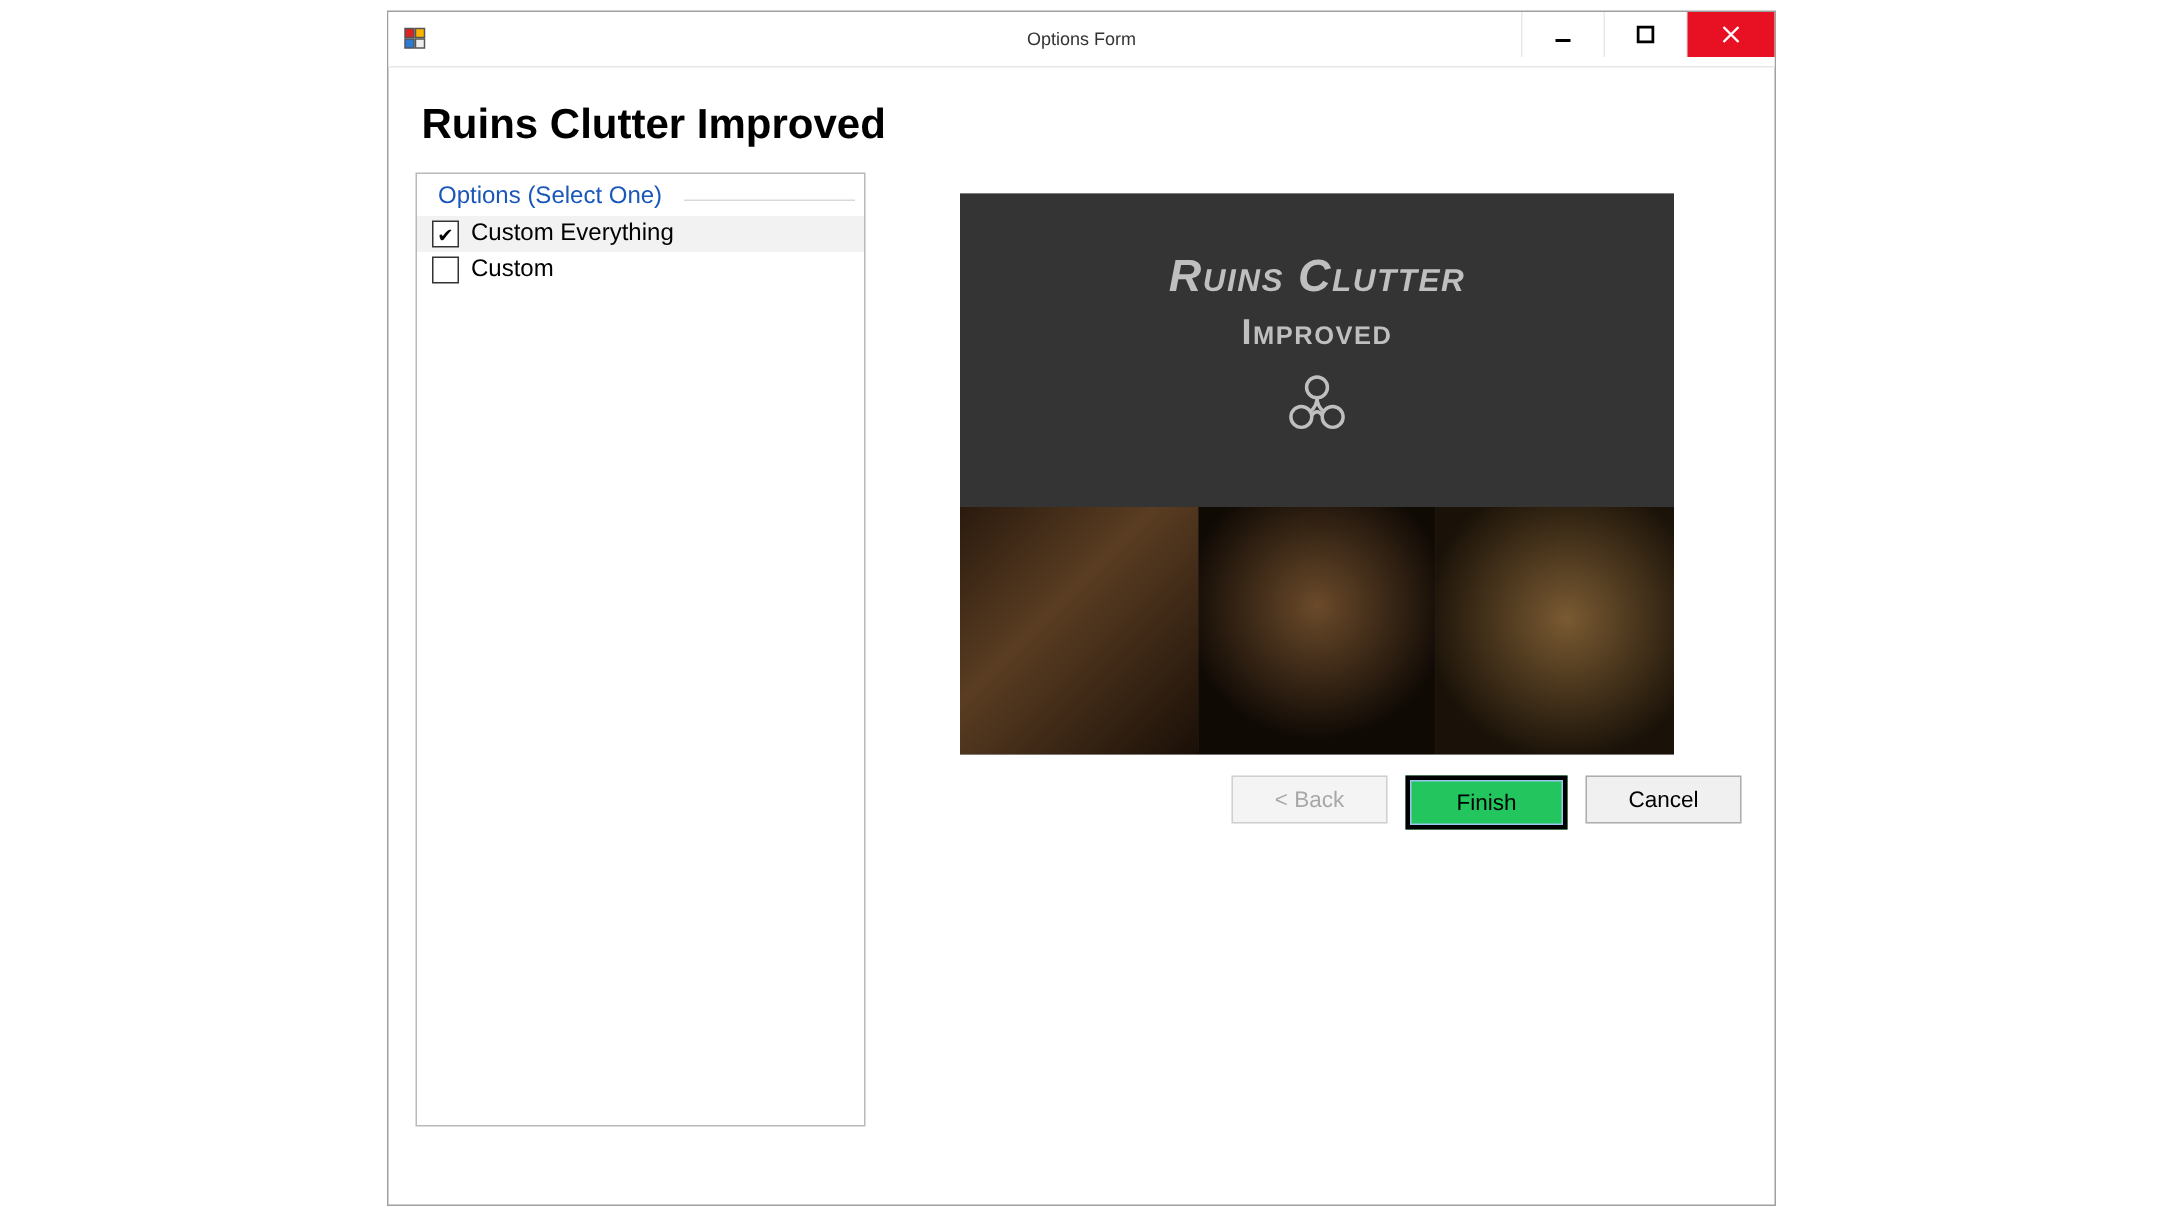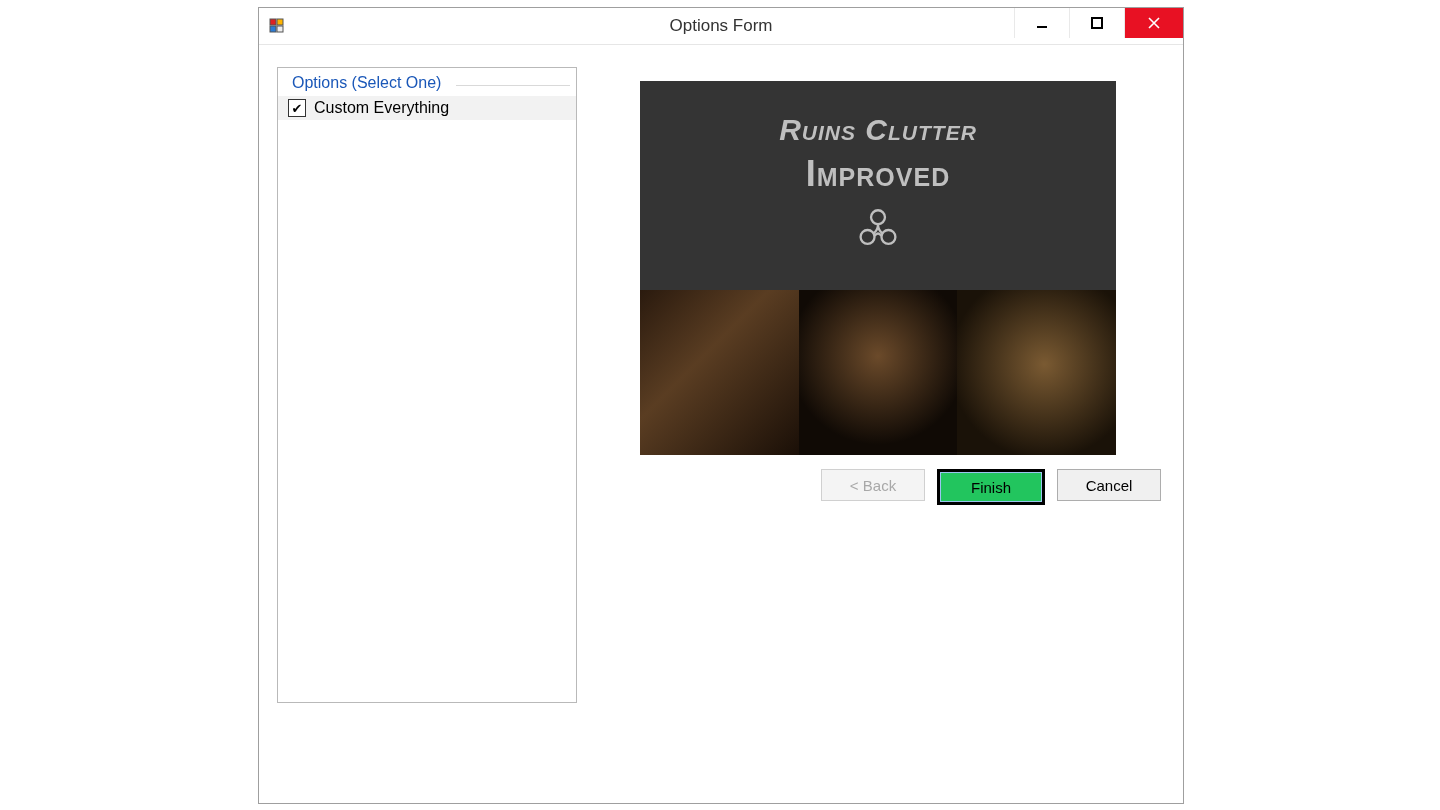--- a/index.html
+++ b/index.html
@@ -43,21 +43,21 @@
   .titlebar .app-icon {
     width: 16px; height: 16px;
     margin-left: 10px;
     display: inline-block;
   }
   .titlebar .app-icon svg { width:16px; height:16px; display:block; }
   .titlebar .title {
     position: absolute;
     left: 0; right: 0;
     text-align: center;
-    font-size: 17px;
+    font-size: 12px;
     color: #333;
     pointer-events: none;
   }
   .window-controls {
     margin-left: auto;
     display: flex;
     height: 100%;
   }
   .window-controls .ctrl {
     width: 54px;
@@ -205,21 +205,21 @@
   .preview-top .t1 {
     font-family: "Trebuchet MS", "Arial Black", sans-serif;
     font-size: 30px;
     font-weight: 700;
     letter-spacing: 1px;
     font-variant: small-caps;
     font-style: italic;
   }
   .preview-top .t2 {
     font-family: "Trebuchet MS", "Arial Black", sans-serif;
-    font-size: 36px;
+    font-size: 24px;
     font-weight: 700;
     letter-spacing: 1px;
     font-variant: small-caps;
   }
   .preview-top .triskele svg { width: 58px; height: 58px; display:block; }
   .preview-bottom {
     flex: 1;
     display: flex;
   }
   .preview-bottom .cell {
@@ -290,29 +290,34 @@
       </div>
       <div class="ctrl close">
         <svg width="14" height="14" viewBox="0 0 14 14">
             <path d="M2 2 L12 12 M12 2 L2 12" stroke="#fff" stroke-width="1.6"></path>
           </svg>
       </div>
     </div>
   </div>
 
   <div class="content">
+    <h1 class="page-title">Ruins Clutter Improved</h1>
 
     <div class="body-row">
 
       <div class="options-panel">
         <div class="options-header">Options (Select One)</div>
 
         <div class="option-row selected">
           <span class="checkbox">✔</span>
           <span>Custom Everything</span>
+        </div>
+        <div class="option-row">
+          <span class="checkbox"></span>
+          <span>Custom</span>
         </div>
       </div>
 
       <div class="right-col">
 
 
         <div class="preview">
           <div class="preview-top">
             <div class="t1">Ruins Clutter</div>
             <div class="t2">Improved</div>

